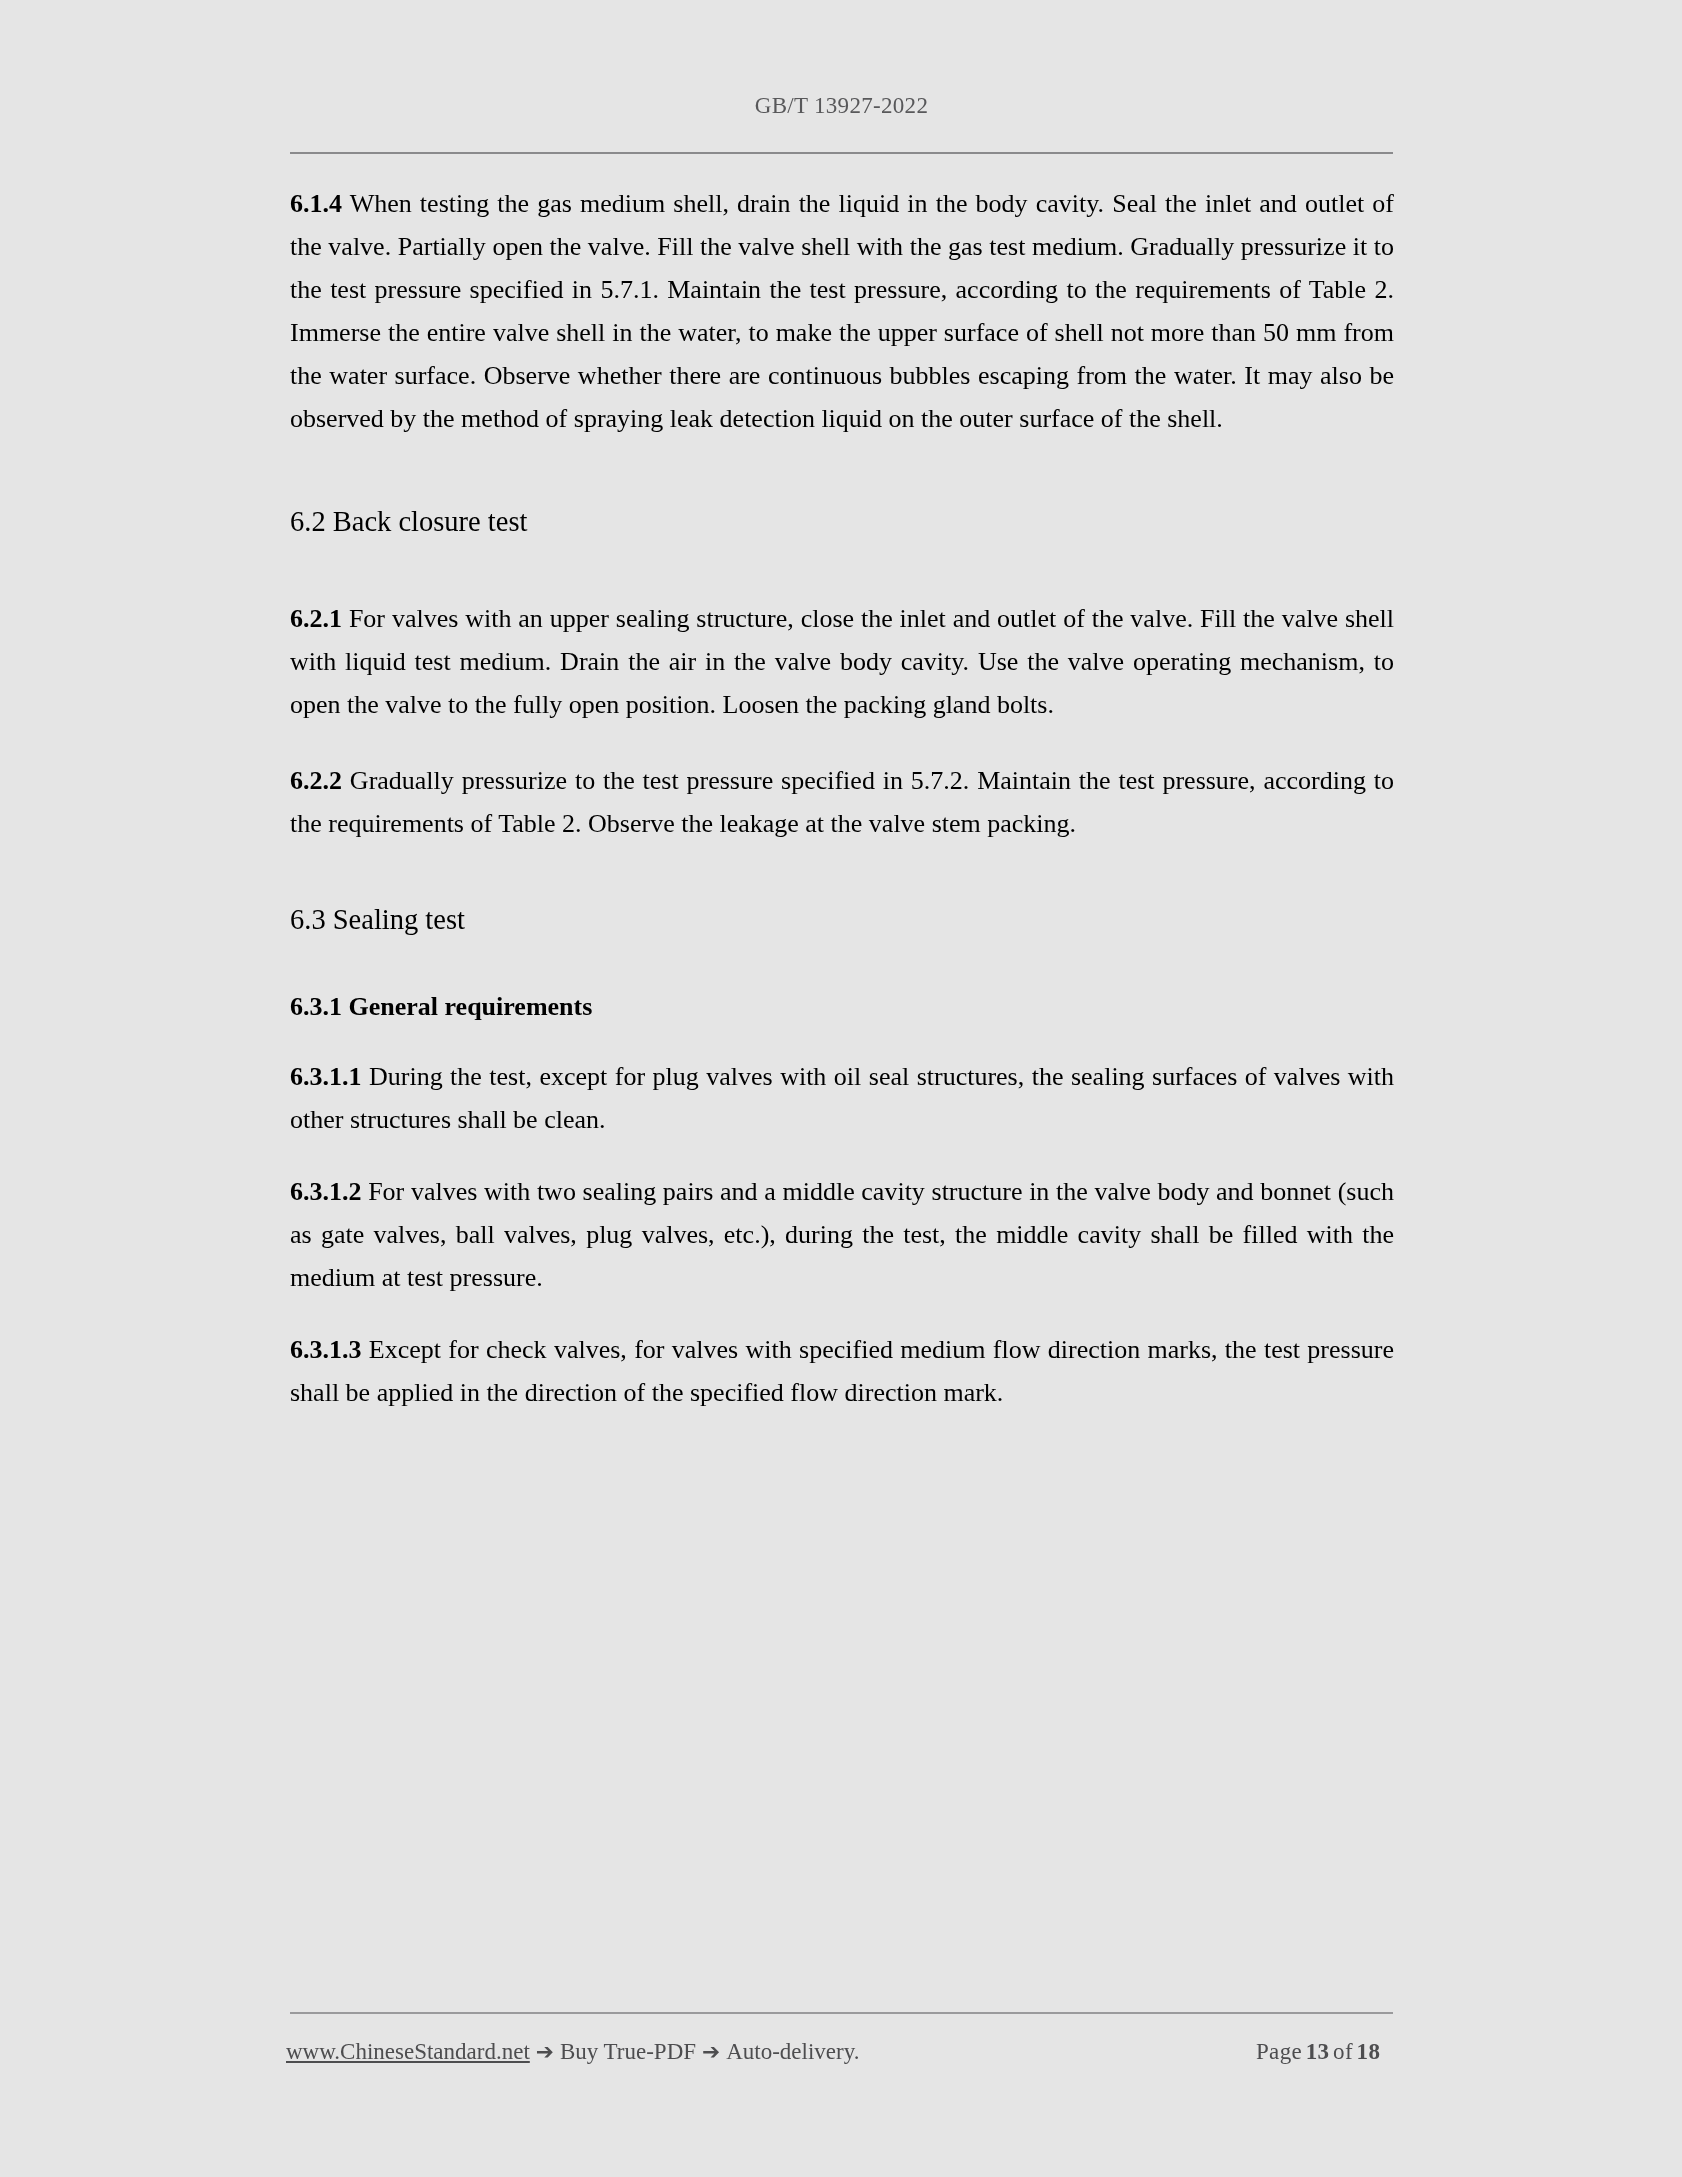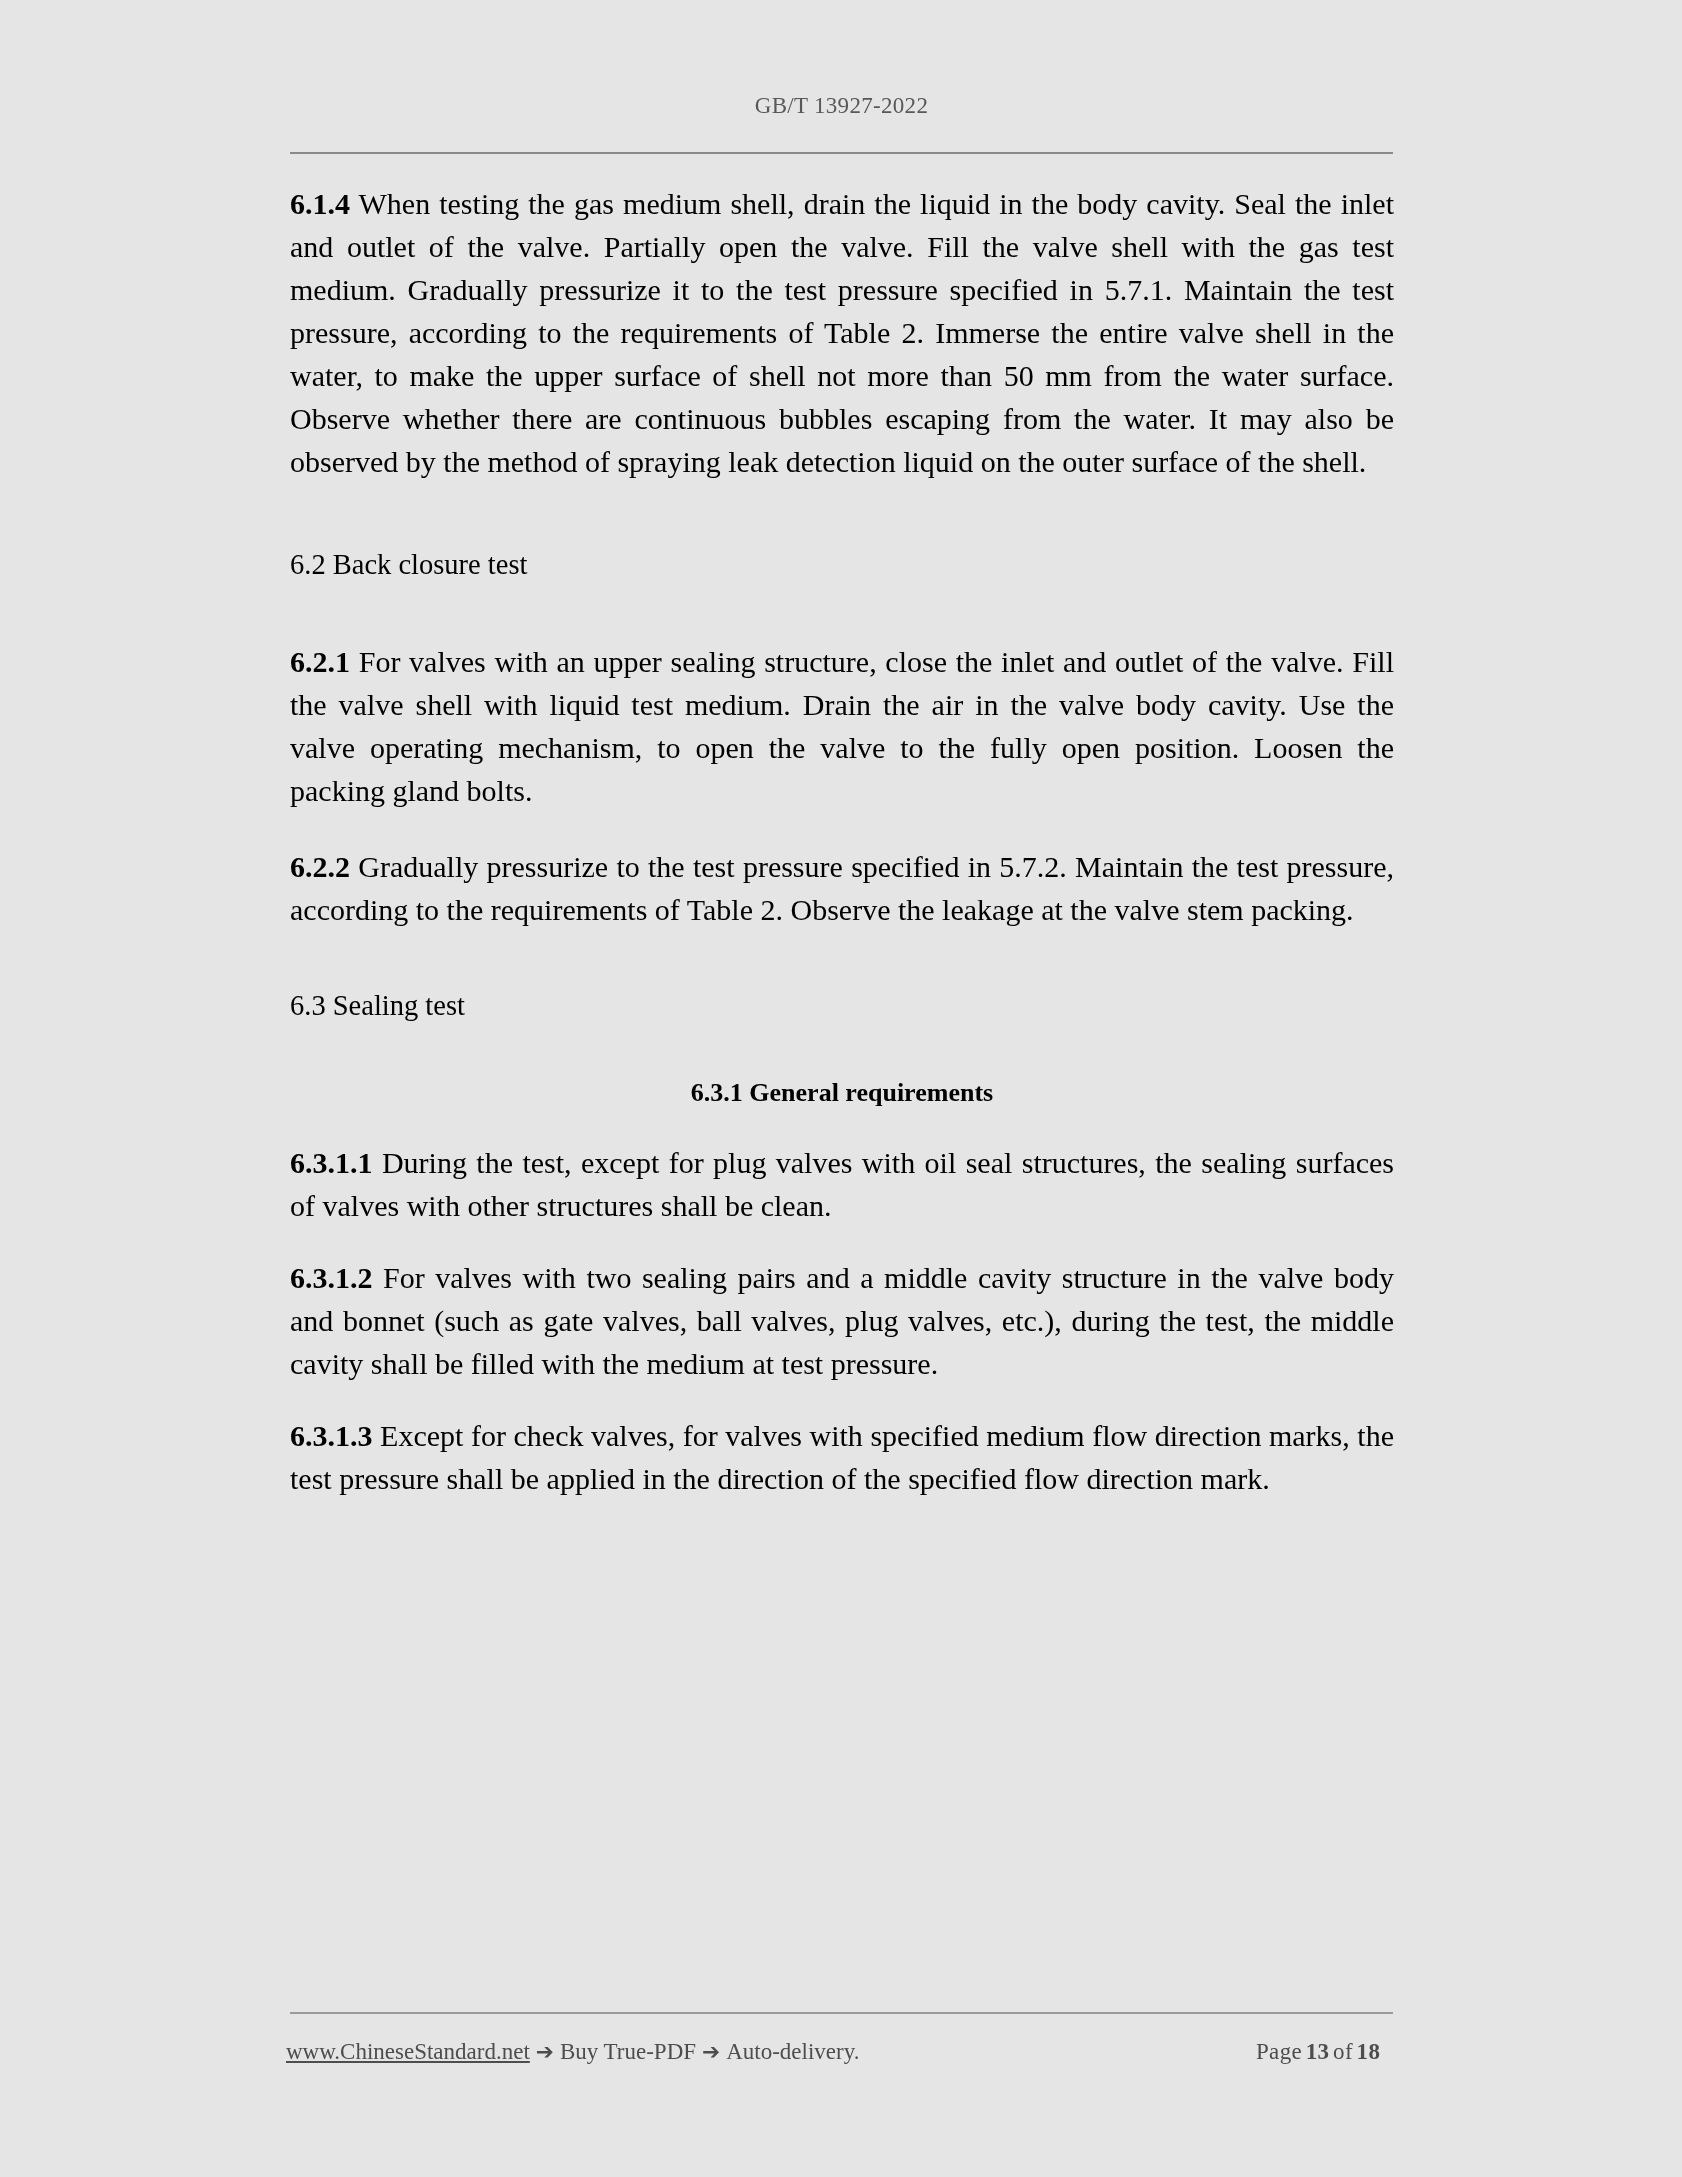--- a/index.html
+++ b/index.html
@@ -45,21 +45,21 @@
   }
   
   .content {
     position: absolute;
     left: 290px;
     top: 182px;
     width: 1104px;
   }
   p.body-text {
     margin: 0;
-    font-size: 30px;
+    font-size: 26px;
     line-height: 43px;
     text-align: justify;
     text-justify: inter-word;
     color: #000000;
     -webkit-hyphens: none;
     hyphens: none;
   }
   p.body-text .num {
     font-weight: bold;
   }
@@ -72,21 +72,20 @@
     line-height: 40px;
     font-weight: normal;
     color: #000000;
   }
   h3.sub-heading {
     margin: 0;
     font-size: 26px;
     line-height: 38px;
     font-weight: bold;
     color: #000000;
-    text-align: center;
   }
   .sp-38  { height: 33px; }
   .sp-34  { height: 29px; }
   .sp-30  { height: 26px; }
   .sp-64  { height: 55px; }
   .sp-56  { height: 48px; }
   .sp-72  { height: 62px; }
   
   .footer-rule {
     position: absolute;

